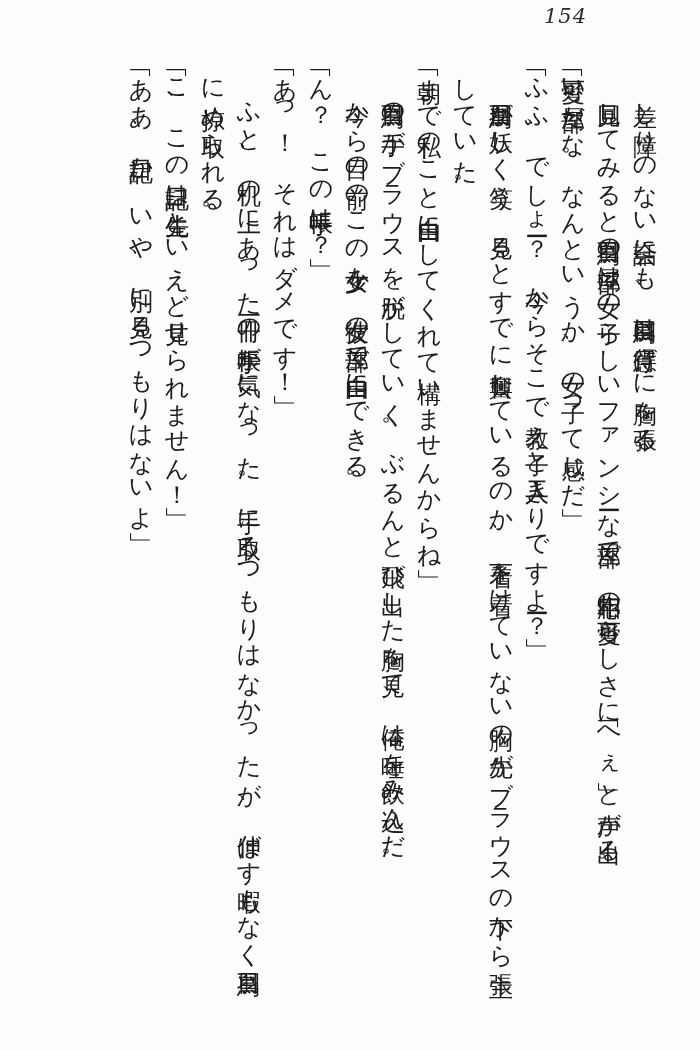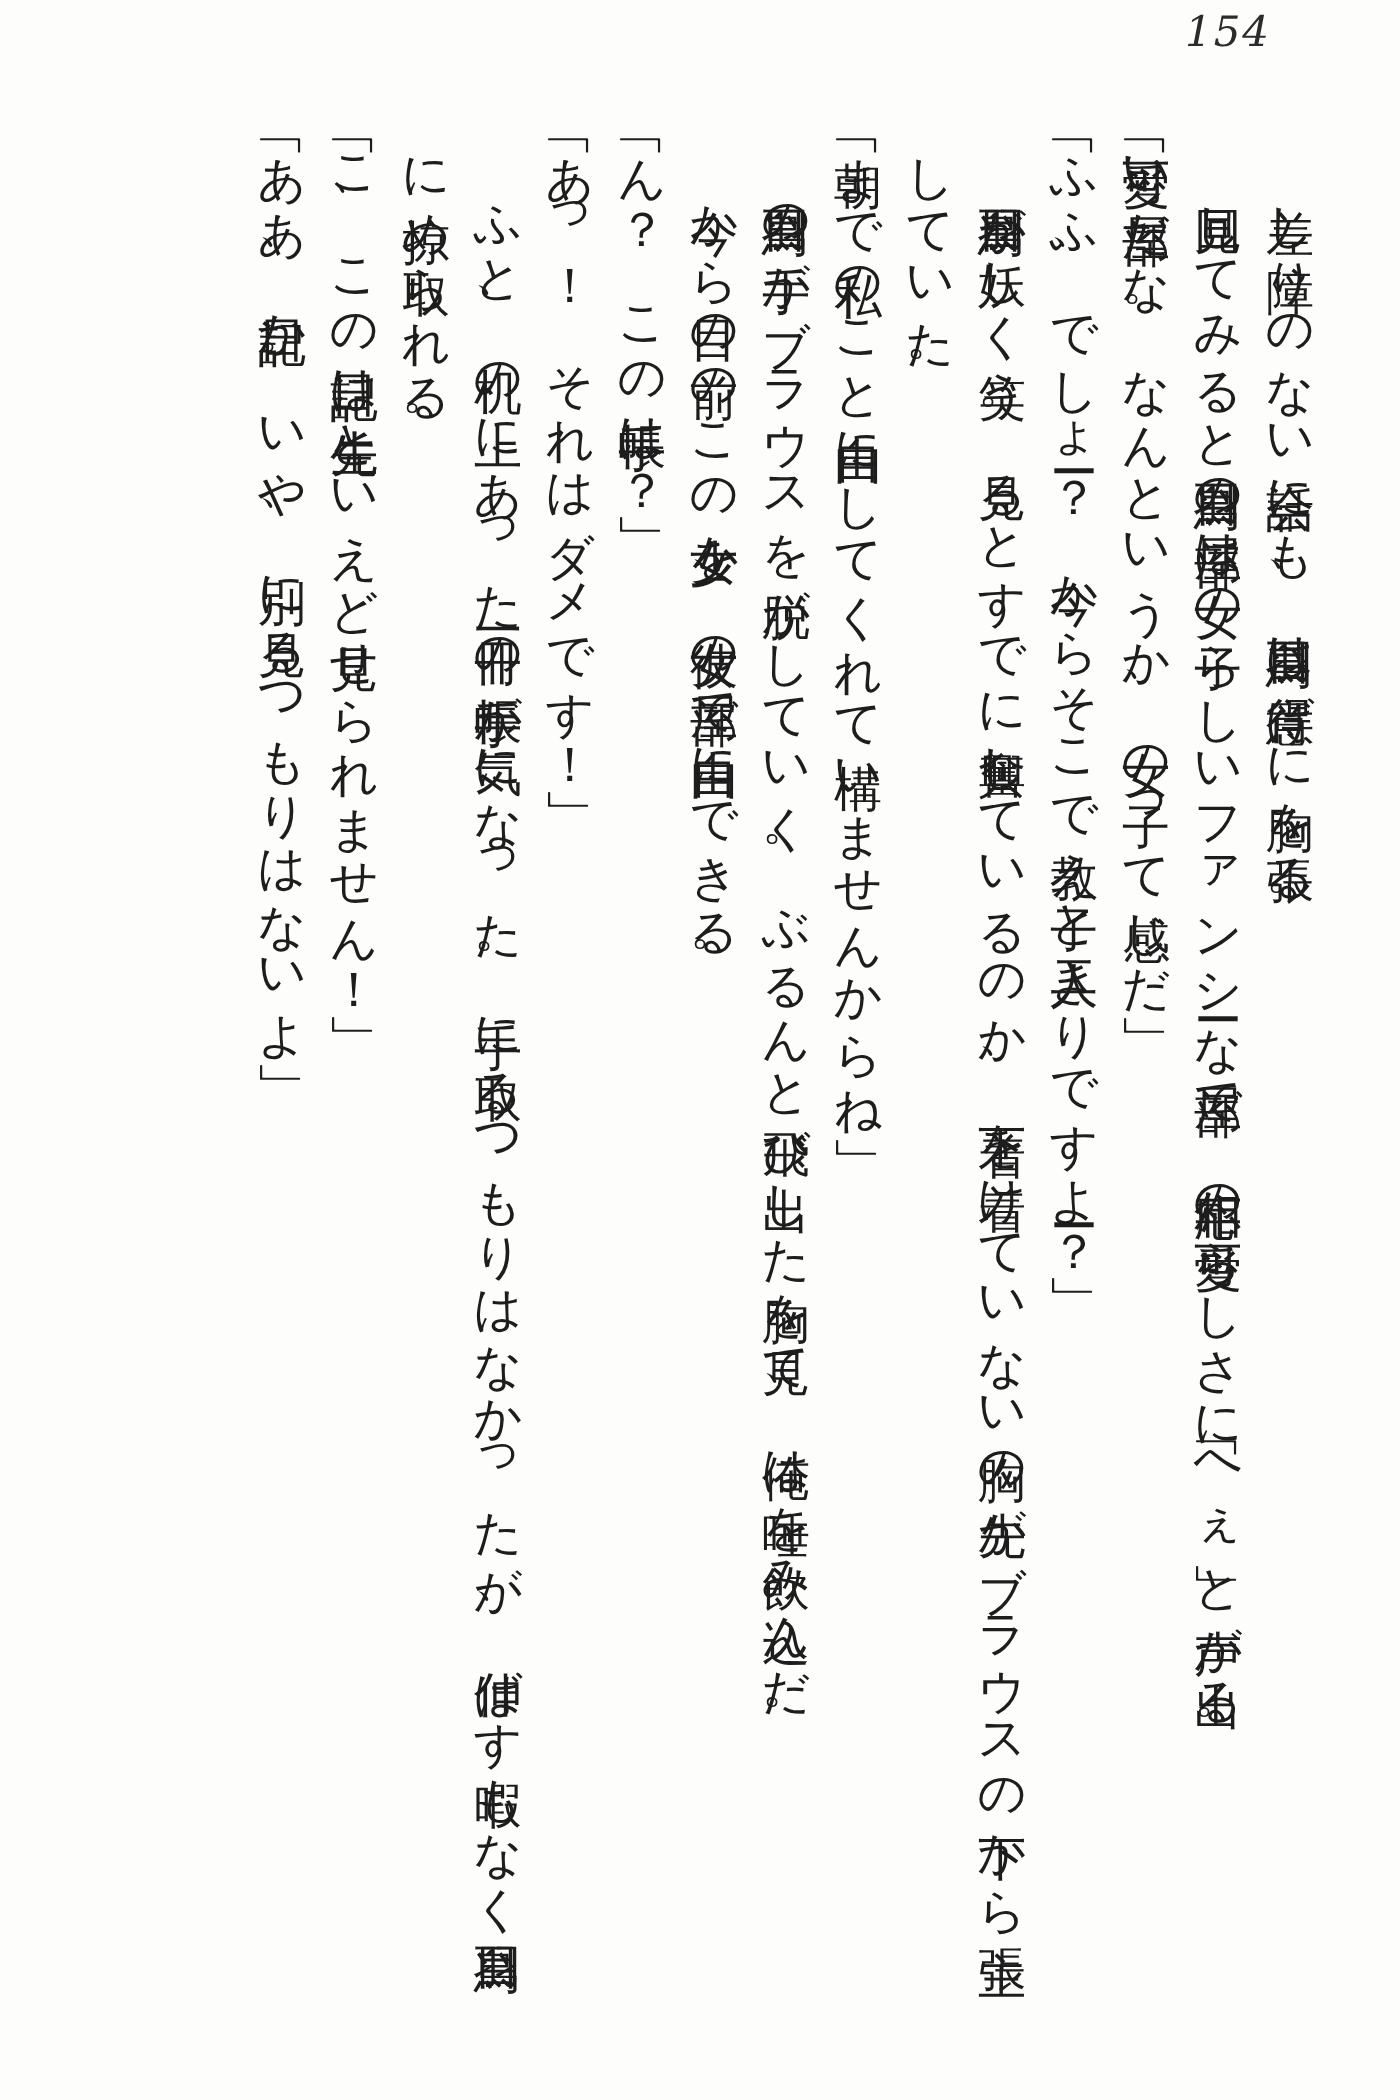--- a/index.html
+++ b/index.html
@@ -11,23 +11,22 @@
     position: relative;
     width: 700px;
     height: 1050px;
     background: #fdfdfc;
     overflow: hidden;
     font-family: "DejaVu Serif", "Liberation Serif", serif;
   }
   .page-number {
     position: absolute;
     top: 4px;
-    left: 564px;
+    left: 544px;
     width: 100px;
-    text-align: center;
     font-size: 21px;
     font-style: italic;
     letter-spacing: 1px;
     color: #2b2b2b;
   }
   .page-text {
     position: absolute;
     top: 62px;
     right: 37px;
     width: 614px;

